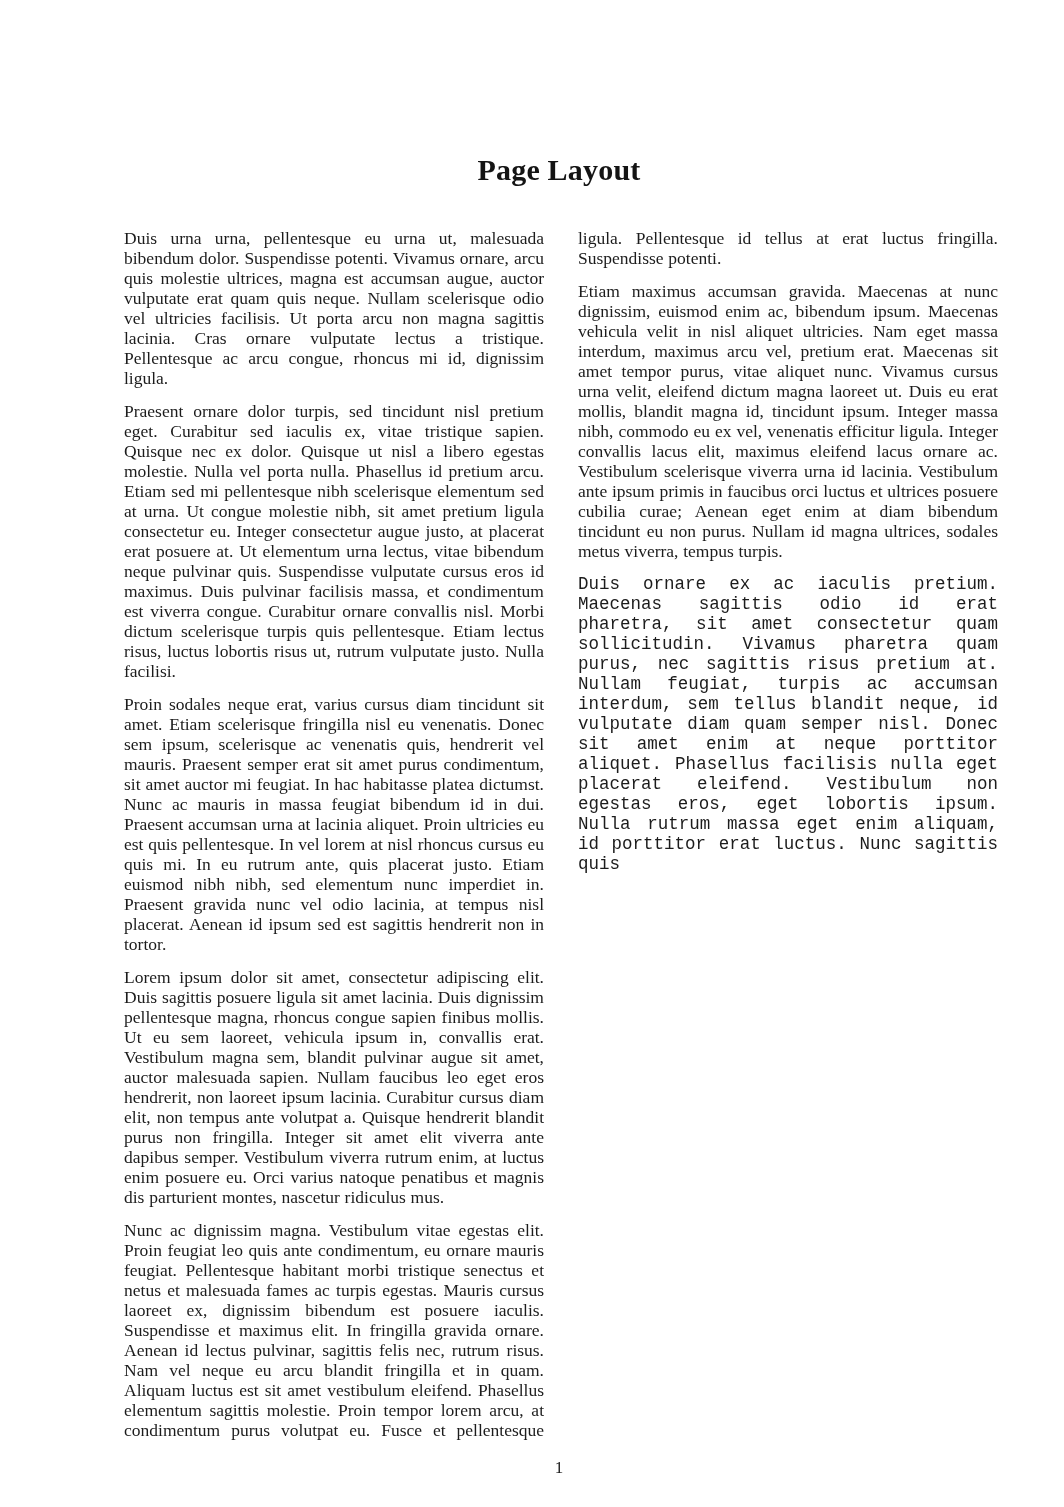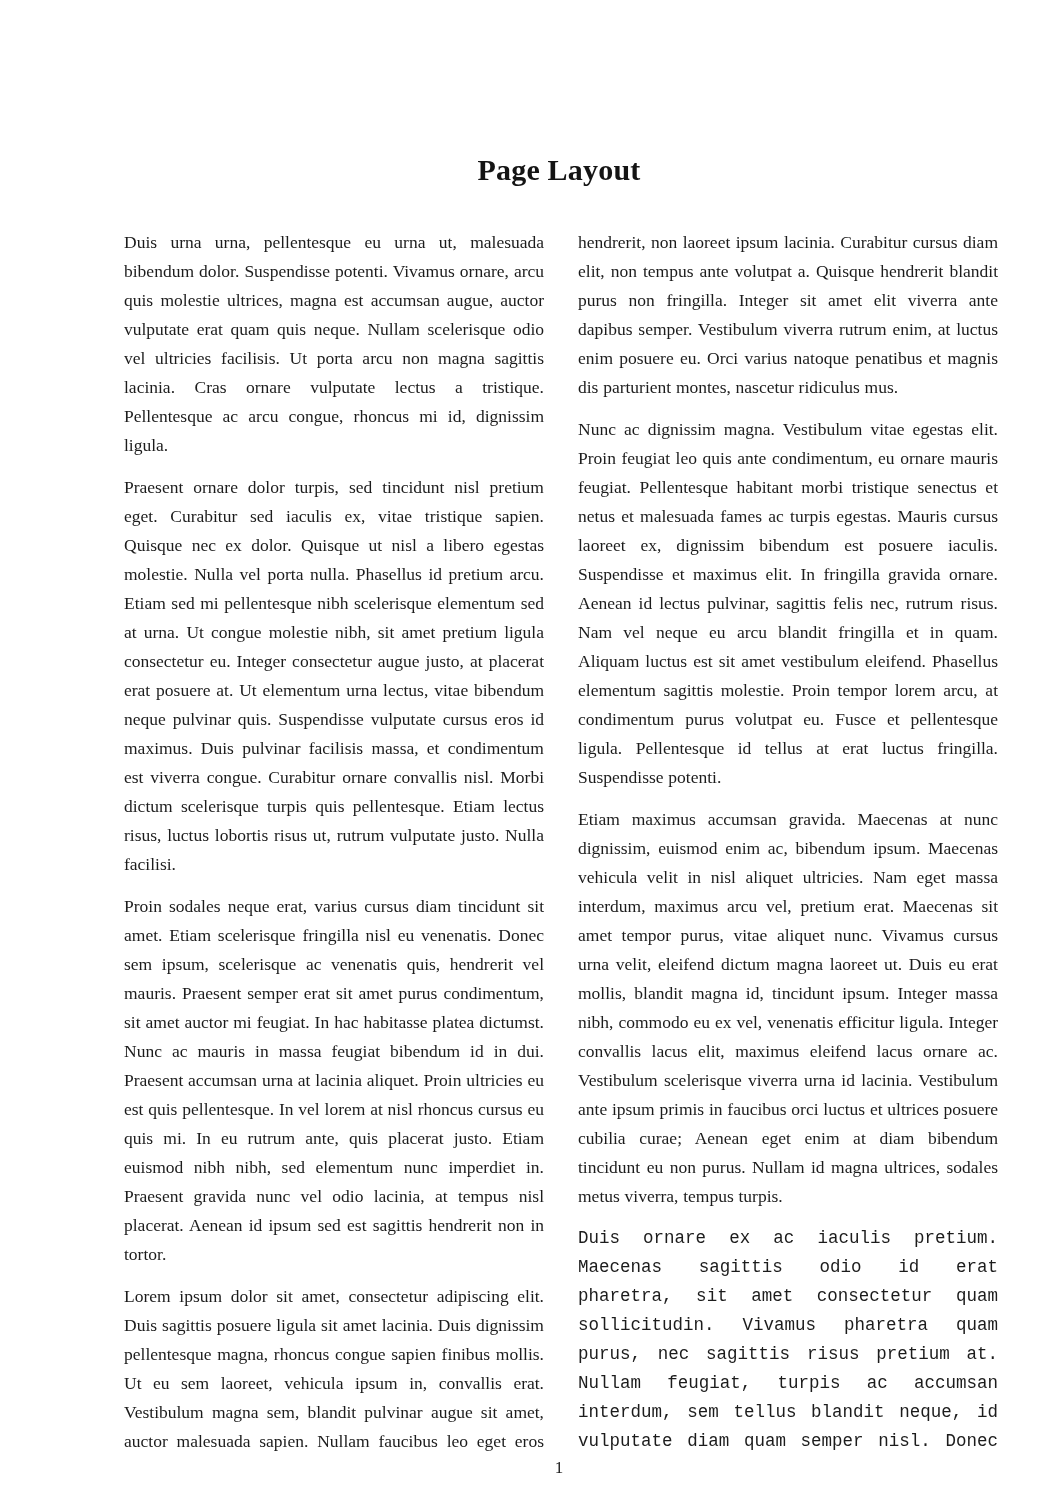--- a/index.html
+++ b/index.html
@@ -29,21 +29,21 @@
     position: absolute;
     top: 201px;
     left: 97px;
     width: 874px;
     height: 1232px;
     column-count: 2;
     column-gap: 34px;
     column-fill: auto;
     overflow: hidden;
     font-size: 17.5px;
-    line-height: 29px;
+    line-height: 20px;
     text-align: justify;
     text-justify: inter-word;
     hyphens: auto;
     -webkit-hyphens: auto;
     word-spacing: 0.02em;
   }
   .columns p {
     margin: 0 0 13px 0;
   }
   .columns p:last-child { margin-bottom: 0; font-family: Liberation Mono, monospace; }

